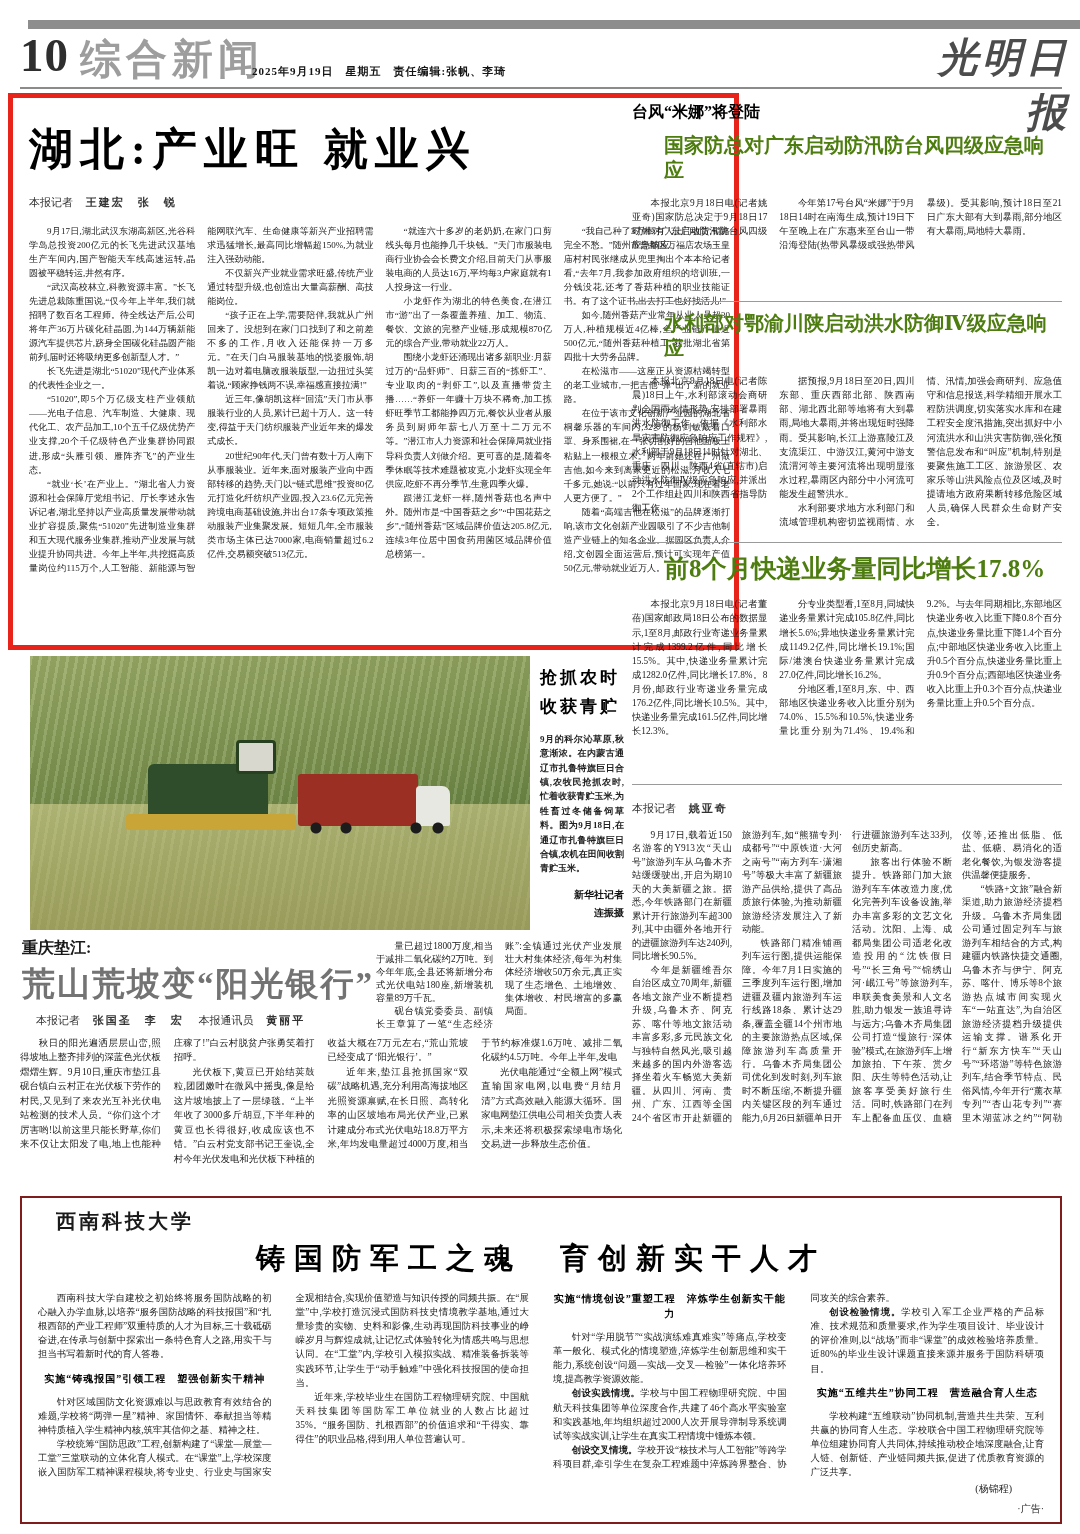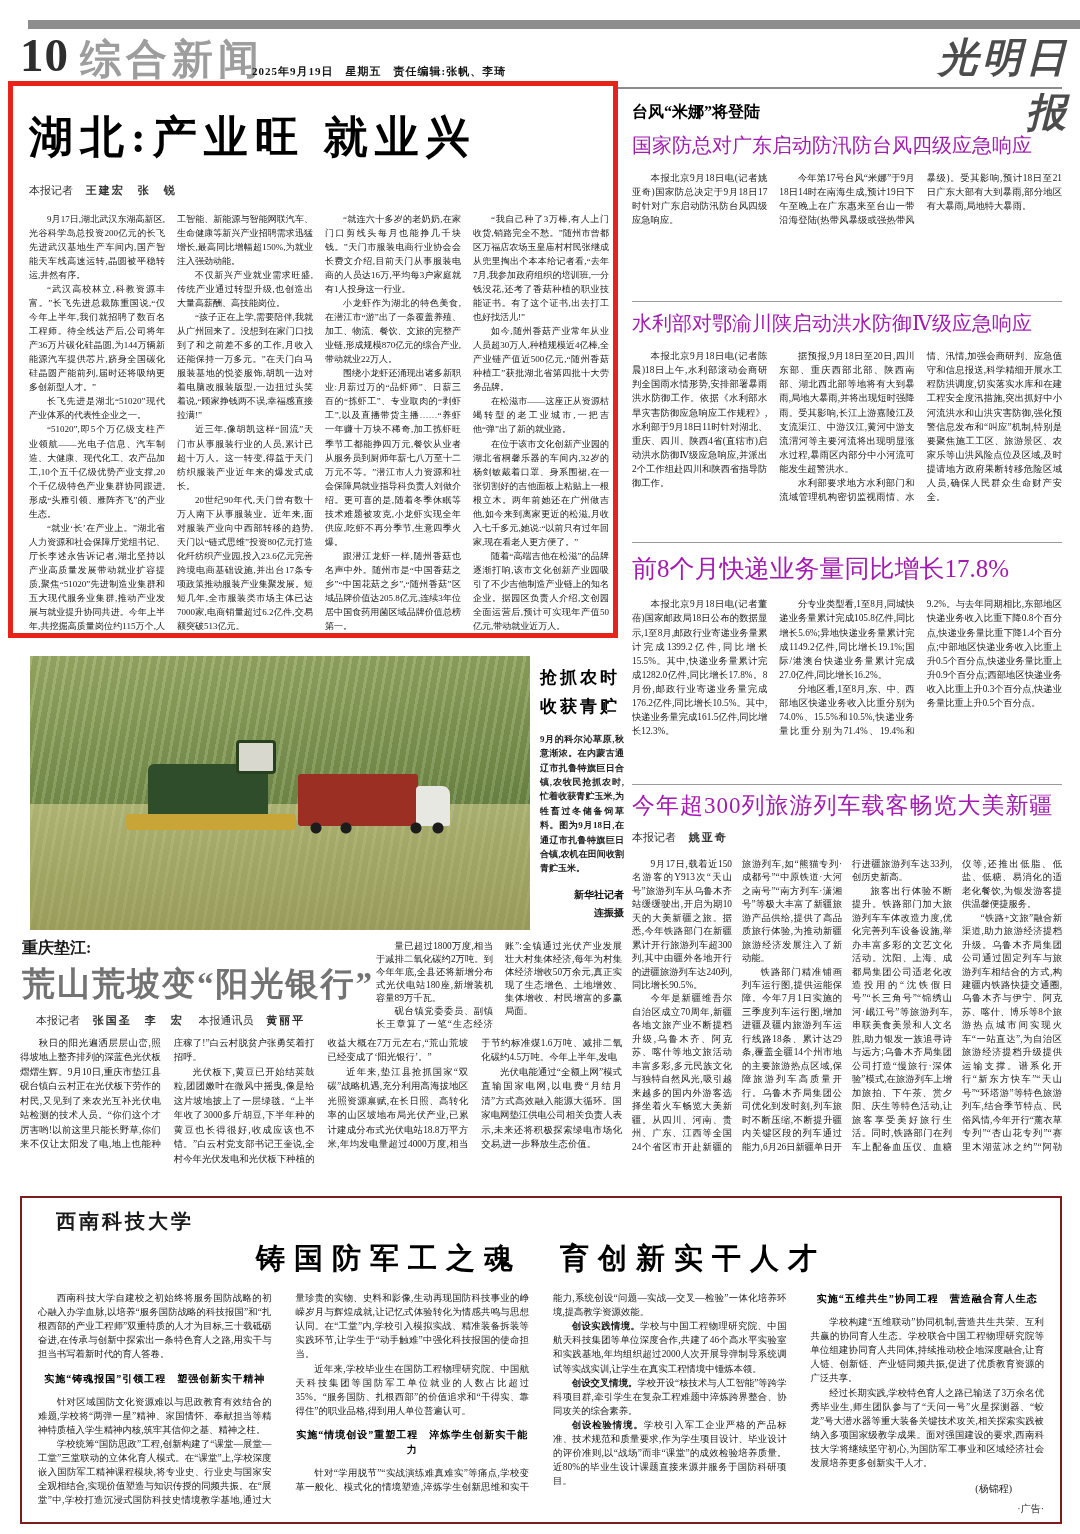--- a/index.html
+++ b/index.html
@@ -17,29 +17,29 @@
 
   
   .para { text-indent:2em; margin:0; }
   .body-cols { text-align:justify; color:#191919; overflow:hidden; }
   .kicker { font-weight:bold; color:#000; }
   .byline { font-size:11px; color:#333; }
   .byline .names { font-weight:bold; margin-left:10px; letter-spacing:2px;font-family:Liberation Mono, monospace; }
   .divider { position:absolute; height:1px; background:#9a9a9a; }
 
   
-  .main-box { position:absolute; left:8px; top:81px; width:610px; height:557px; border:5px solid #e8231a; padding:10px 4px 8px 16px; background:#fff; }
+  .main-box { position:absolute; left:8px; top:93px; width:731px; height:557px; border:5px solid #e8231a; padding:10px 4px 8px 16px; background:#fff; }
   .main-headline { font-size:44px; font-weight:bold; color:#000; letter-spacing:7px; margin:12px 0 16px 0; }
   .main-byline { margin-bottom:14px; }
   .main-body { column-count:4; column-gap:12px; font-size:9px; line-height:1.56; height:432px; }
 
   
   .r-art { position:absolute; left:632px; width:430px; }
   .r-kicker { font-size:16px; margin-bottom:10px; }
-  .r-headline { font-size:20px; font-weight:normal; color:#a21caf; line-height:1.25; }
+  .r-headline { font-size:20px; font-weight:bold; color:#4d7c0f; line-height:1.25;margin-left:32px; }
   .r-headline.big { font-size:25px; }
   .r-headline.mid { font-size:23px; letter-spacing:1px; }
   .r-body { margin-top:13px; column-count:3; column-gap:12px; font-size:9.3px; line-height:1.52; }
   .r-body.four { column-count:4; column-gap:10px; line-height:1.45; }
   .r-byline { margin:9px 0 4px 0; }
 
   
   .photo { position:absolute; left:30px; top:656px; width:500px; height:274px; background:linear-gradient(175deg,#9aab66 0%,#7e9551 38%,#647f3f 70%,#55703a 100%); overflow:hidden; }
   .photo .rows { position:absolute; inset:0; background:repeating-linear-gradient(100deg, rgba(255,255,255,0.10) 0 3px, rgba(0,0,0,0.06) 3px 9px); }
   .photo .cutfield { position:absolute; left:0; bottom:0; width:100%; height:46%; background:linear-gradient(180deg, rgba(222,214,150,0.55), rgba(190,180,110,0.65)); }
@@ -134,21 +134,20 @@
     <h2 class="r-headline big">前8个月快递业务量同比增长17.8%</h2>
     <div class="body-cols r-body" style="height:168px;">
         <p class="para">本报北京9月18日电(记者董蓓)国家邮政局18日公布的数据显示,1至8月,邮政行业寄递业务量累计完成1399.2亿件,同比增长15.5%。其中,快递业务量累计完成1282.0亿件,同比增长17.8%。8月份,邮政行业寄递业务量完成176.2亿件,同比增长10.5%。其中,快递业务量完成161.5亿件,同比增长12.3%。</p>
         <p class="para">分专业类型看,1至8月,同城快递业务量累计完成105.8亿件,同比增长5.6%;异地快递业务量累计完成1149.2亿件,同比增长19.1%;国际/港澳台快递业务量累计完成27.0亿件,同比增长16.2%。</p>
         <p class="para">分地区看,1至8月,东、中、西部地区快递业务收入比重分别为74.0%、15.5%和10.5%,快递业务量比重分别为71.4%、19.4%和9.2%。与去年同期相比,东部地区快递业务收入比重下降0.8个百分点,快递业务量比重下降1.4个百分点;中部地区快递业务收入比重上升0.5个百分点,快递业务量比重上升0.9个百分点;西部地区快递业务收入比重上升0.3个百分点,快递业务量比重上升0.5个百分点。</p>
       </div>
   </div>
   <div class="divider" style="left:632px;top:784px;width:430px;"></div>
 
   <div class="r-art" style="top:792px;">
-    <h2 class="r-headline mid">今年超300列旅游列车载客畅览大美新疆</h2>
     <div class="byline r-byline">
       <span>本报记者</span>
       <span class="names">姚亚奇</span>
     </div>
     <div class="body-cols r-body four" style="height:306px;">
         <p class="para">9月17日,载着近150名游客的Y913次“天山号”旅游列车从乌鲁木齐站缓缓驶出,开启为期10天的大美新疆之旅。据悉,今年铁路部门在新疆累计开行旅游列车超300列,其中由疆外各地开行的进疆旅游列车达240列,同比增长90.5%。</p>
         <p class="para">今年是新疆维吾尔自治区成立70周年,新疆各地文旅产业不断提档升级,乌鲁木齐、阿克苏、喀什等地文旅活动丰富多彩,多元民族文化与独特自然风光,吸引越来越多的国内外游客选择坐着火车畅览大美新疆。从四川、河南、贵州、广东、江西等全国24个省区市开赴新疆的旅游列车,如“熊猫专列·成都号”“中原铁道·大河之南号”“南方列车·潇湘号”等极大丰富了新疆旅游产品供给,提供了高品质旅行体验,为推动新疆旅游经济发展注入了新动能。</p>
         <p class="para">铁路部门精准铺画列车运行图,提供运能保障。今年7月1日实施的三季度列车运行图,增加进疆及疆内旅游列车运行线路18条、累计达29条,覆盖全疆14个州市地的主要旅游热点区域,保障旅游列车高质量开行。乌鲁木齐局集团公司优化到发时刻,列车旅时不断压缩,不断提升疆内关键区段的列车通过能力,6月26日新疆单日开行进疆旅游列车达33列,创历史新高。</p>
         <p class="para">旅客出行体验不断提升。铁路部门加大旅游列车车体改造力度,优化完善列车设备设施,举办丰富多彩的文艺文化活动。沈阳、上海、成都局集团公司适老化改造投用的“沈铁假日号”“长三角号”“锦绣山河·岷江号”等旅游列车,串联美食美景和人文名胜,助力银发一族追寻诗与远方;乌鲁木齐局集团公司打造“慢旅行·深体验”模式,在旅游列车上增加旅拍、下午茶、赏夕阳、庆生等特色活动,让旅客享受美好旅行生活。同时,铁路部门在列车上配备血压仪、血糖仪等,还推出低脂、低盐、低糖、易消化的适老化餐饮,为银发游客提供温馨便捷服务。</p>
         <p class="para">“铁路+文旅”融合新渠道,助力旅游经济提档升级。乌鲁木齐局集团公司通过固定列车与旅游列车相结合的方式,构建疆内铁路快捷交通圈,乌鲁木齐与伊宁、阿克苏、喀什、博乐等8个旅游热点城市间实现火车“一站直达”,为自治区旅游经济提档升级提供运输支撑。谱系化开行“新东方快车”“天山号”“环塔游”等特色旅游列车,结合季节特点、民俗风情,今年开行“薰衣草专列”“杏山花专列”“赛里木湖蓝冰之约”“阿勒泰滑雪之旅”等疆内特色旅游列车65列。精心打造乌鲁木齐、吐鲁番北、伊宁、喀什等6个标杆客运站,增设新疆风光、特色文创展示区,融入“天山雪莲”服务品牌,将车站打造成为展示大美新疆和铁路文化的“窗口”。</p>
@@ -205,19 +204,18 @@
         <p class="para">针对区域国防文化资源难以与思政教育有效结合的难题,学校将“两弹一星”精神、家国情怀、奉献担当等精神特质植入学生精神内核,筑牢其信仰之基、精神之柱。</p>
         <p class="para">学校统筹“国防思政”工程,创新构建了“课堂—展堂—工堂”三堂联动的立体化育人模式。在“课堂”上,学校深度嵌入国防军工精神课程模块,将专业史、行业史与国家安全观相结合,实现价值塑造与知识传授的同频共振。在“展堂”中,学校打造沉浸式国防科技史情境教学基地,通过大量珍贵的实物、史料和影像,生动再现国防科技事业的峥嵘岁月与辉煌成就,让记忆式体验转化为情感共鸣与思想认同。在“工堂”内,学校引入模拟实战、精准装备拆装等实践环节,让学生于“动手触难”中强化科技报国的使命担当。</p>
         <p class="para">近年来,学校毕业生在国防工程物理研究院、中国航天科技集团等国防军工单位就业的人数占比超过35%。“服务国防、扎根西部”的价值追求和“干得实、靠得住”的职业品格,得到用人单位普遍认可。</p>
         <div class="sub-head">实施“情境创设”重塑工程　淬炼学生创新实干能力</div>
         <p class="para">针对“学用脱节”“实战演练难真难实”等痛点,学校变革一般化、模式化的情境塑造,淬炼学生创新思维和实干能力,系统创设“问题—实战—交叉—检验”一体化培养环境,提高教学资源效能。</p>
         <p class="para"><b>创设实践情境。</b>学校与中国工程物理研究院、中国航天科技集团等单位深度合作,共建了46个高水平实验室和实践基地,年均组织超过2000人次开展导弹制导系统调试等实战实训,让学生在真实工程情境中锤炼本领。</p>
         <p class="para"><b>创设交叉情境。</b>学校开设“核技术与人工智能”等跨学科项目群,牵引学生在复杂工程难题中淬炼跨界整合、协同攻关的综合素养。</p>
         <p class="para"><b>创设检验情境。</b>学校引入军工企业严格的产品标准、技术规范和质量要求,作为学生项目设计、毕业设计的评价准则,以“战场”而非“课堂”的成效检验培养质量。近80%的毕业生设计课题直接来源并服务于国防科研项目。</p>
         <div class="sub-head">实施“五维共生”协同工程　营造融合育人生态</div>
         <p class="para">学校构建“五维联动”协同机制,营造共生共荣、互利共赢的协同育人生态。学校联合中国工程物理研究院等单位组建协同育人共同体,持续推动校企地深度融合,让育人链、创新链、产业链同频共振,促进了优质教育资源的广泛共享。</p>
-        <p class="para">经过长期实践,学校特色育人之路已输送了3万余名优秀毕业生,师生团队参与了“天问一号”火星探测器、“蛟龙”号大潜水器等重大装备关键技术攻关,相关探索实践被纳入多项国家级教学成果。面对强国建设的要求,西南科技大学将继续坚守初心,为国防军工事业和区域经济社会发展培养更多创新实干人才。</p>
       </div>
     <div class="feature-sign">(杨锦程)</div>
     <div class="feature-ad">·广告·</div>
   </div>
 
 </div>
 
 </body></html>

